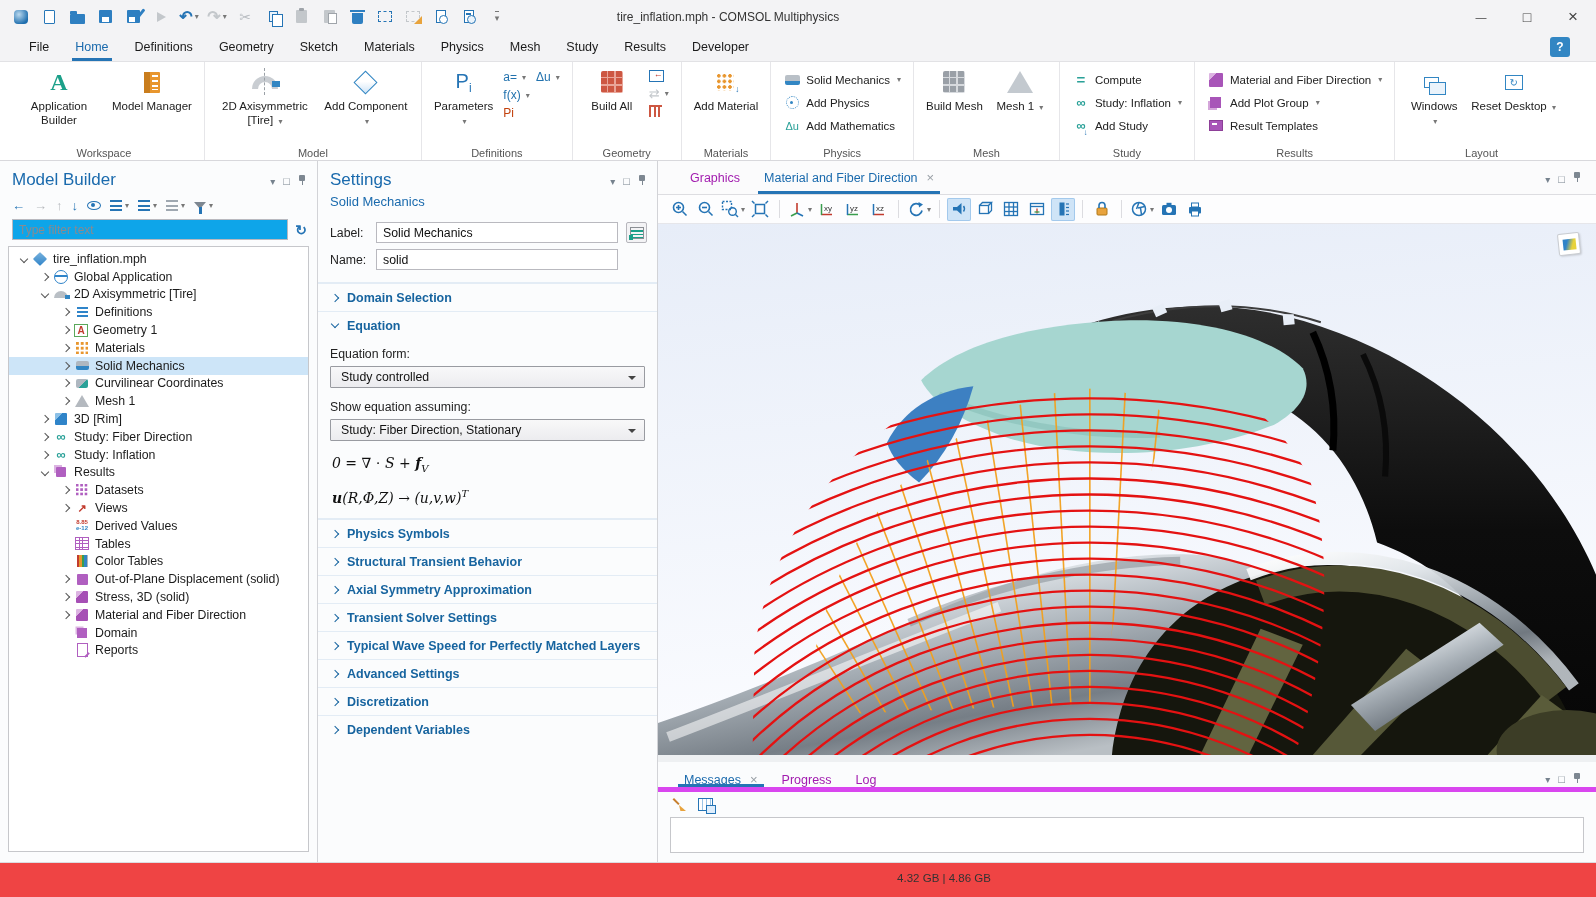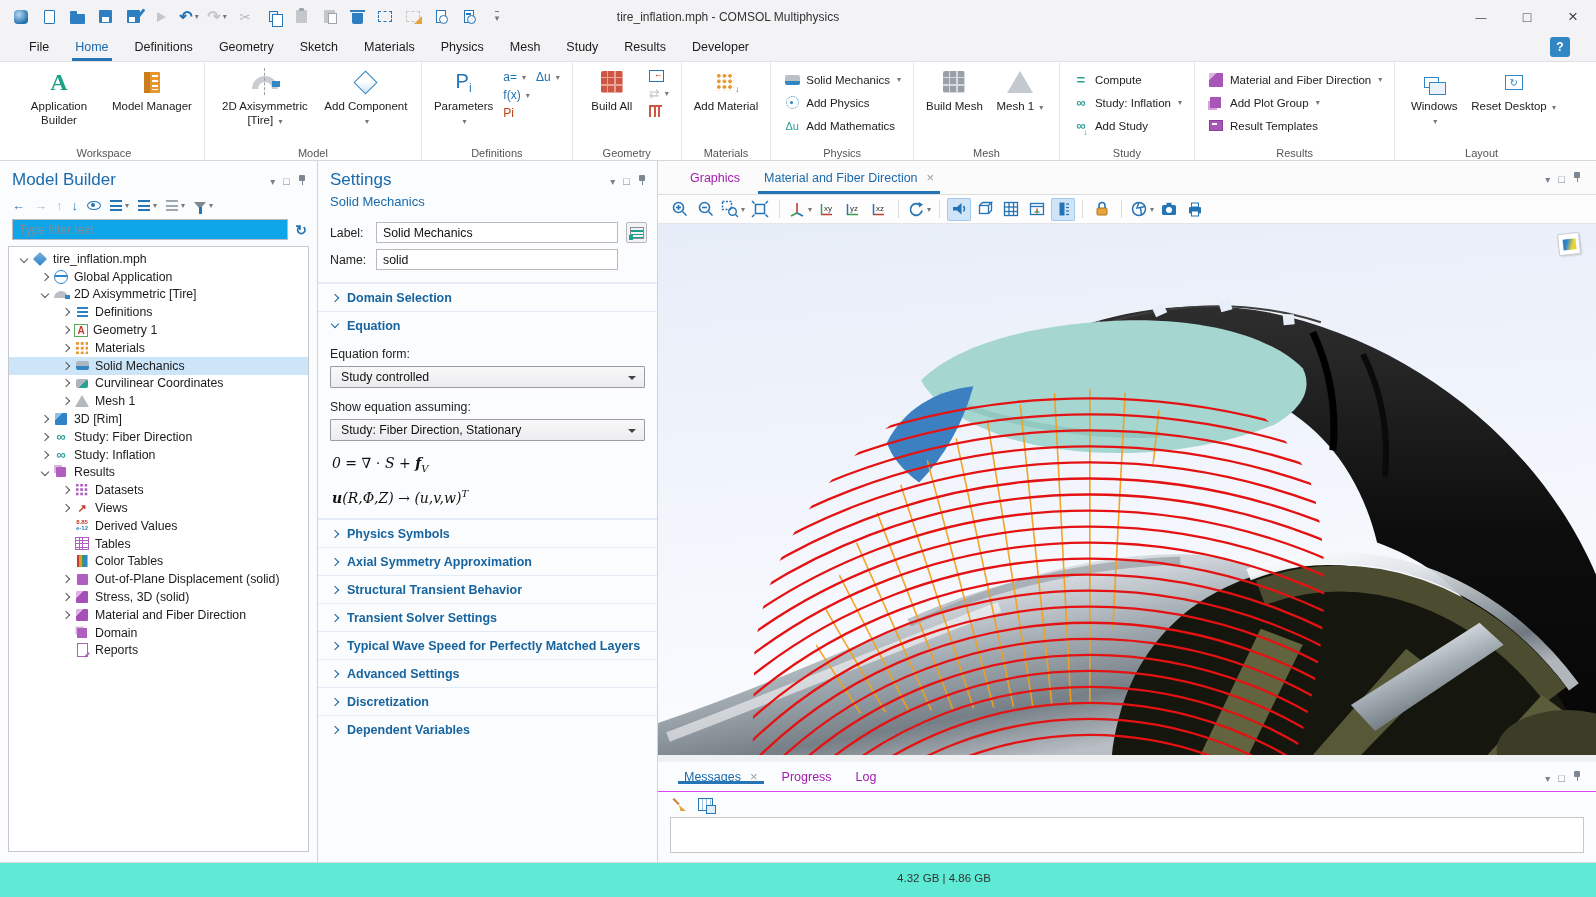--- a/index.html
+++ b/index.html
@@ -209,31 +209,31 @@
   .gbtn.active { background:#cfe4f7; box-shadow:inset 0 0 0 1px #a3c9ec; }
   .gbtn svg{display:block;}
   .gsep { width:1px; height:18px; background:#dcdce0; margin:0 5px; flex:none; }
   .viewport { position:relative; flex:1; min-height:0; }
   .viewport svg.scene { position:absolute; inset:0; width:100%; height:100%; }
   .vp-thumb { position:absolute; top:9px; right:16px; width:22px; height:22px; background:#fff; border:1px solid #c9ccd1; border-radius:2px; transform:rotate(-6deg); box-shadow:1px 1px 2px rgba(0,0,0,.15); display:flex; align-items:center; justify-content:center; }
   .vp-thumb::before{content:"";width:13px;height:11px;background:linear-gradient(110deg,#2f84c9 30%,#e8d23a 70%);}
 
   .msg-gap { height:7px; background:#eef0f2; flex:none; }
   .msgpanel { height:100px; background:#fbfcfd; display:flex; flex-direction:column; flex:none; }
-  .mtabs { height:30px; display:flex; padding-left:14px; align-items:center; border-bottom:1px solid #d946ef; position:relative; flex:none; }
+  .mtabs { height:30px; display:flex; padding-left:14px; align-items:flex-end; border-bottom:5px solid #d946ef; position:relative; flex:none; }
   .msgtools { height:24px; display:flex; align-items:center; gap:10px; padding-left:14px; flex:none; }
   .msgbox { margin:1px 12px 9px; flex:1; background:#fff; border:1px solid #c6c7cb; }
   .i-broom{width:16px;height:16px;position:relative;}
   .i-broom::before{content:"";position:absolute;left:2px;top:2px;width:8px;height:2px;background:#c77f2e;transform:rotate(45deg);transform-origin:0 0;}
   .i-broom::after{content:"";position:absolute;right:2px;bottom:1px;width:7px;height:6px;background:#e8a33d;clip-path:polygon(0 0,100% 100%,20% 100%);}
   .i-copytbl{width:15px;height:13px;border:1.5px solid #2574b5;background:repeating-linear-gradient(90deg,transparent 0 3px,#9cc4e6 3px 4px),#fff;position:relative;}
   .i-copytbl::after{content:"";position:absolute;right:-4px;bottom:-4px;width:8px;height:7px;background:#dfeefc;border:1.5px solid #2574b5;}
 
   
-  .statusbar { height:35px; background:#5eead4; border-top:1px solid #dcdce0; position:relative; flex:none; }
+  .statusbar { height:35px; background:#ef4444; border-top:1px solid #dcdce0; position:relative; flex:none; }
   .mem { position:absolute; left:944px; top:9px; transform:translateX(-50%); font-size:11.5px; color:#333; white-space:nowrap; }
 </style>
 </head>
 <body>
 
 <div id="app">
 
   <div class="titlebar">
     <div class="qat">
       <span class="q">
@@ -752,25 +752,25 @@
       <div class="eq"><b>u</b><span>(R,Φ,Z) → (u,v,w)</span><sup>T</sup></div>
       <div class="sdiv"></div>
       <div>
 
       <div class="ssec">
             <span class="sarr"></span>
             <span>Physics Symbols</span>
           </div>
           <div class="ssec">
             <span class="sarr"></span>
-            <span>Axial Symmetry Approximation</span>
+            <span>Structural Transient Behavior</span>
           </div>
           <div class="ssec">
             <span class="sarr"></span>
-            <span>Structural Transient Behavior</span>
+            <span>Axial Symmetry Approximation</span>
           </div>
           <div class="ssec">
             <span class="sarr"></span>
             <span>Transient Solver Settings</span>
           </div>
           <div class="ssec">
             <span class="sarr"></span>
             <span>Typical Wave Speed for Perfectly Matched Layers</span>
           </div>
           <div class="ssec">

